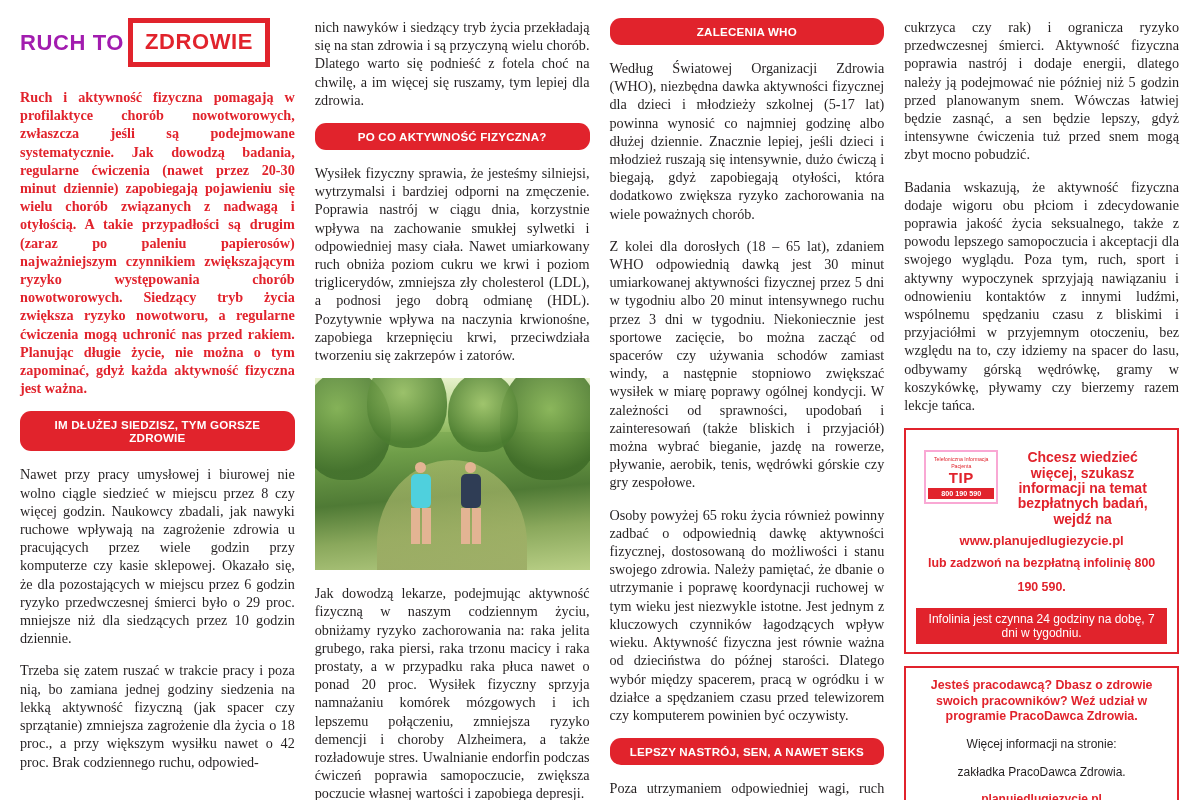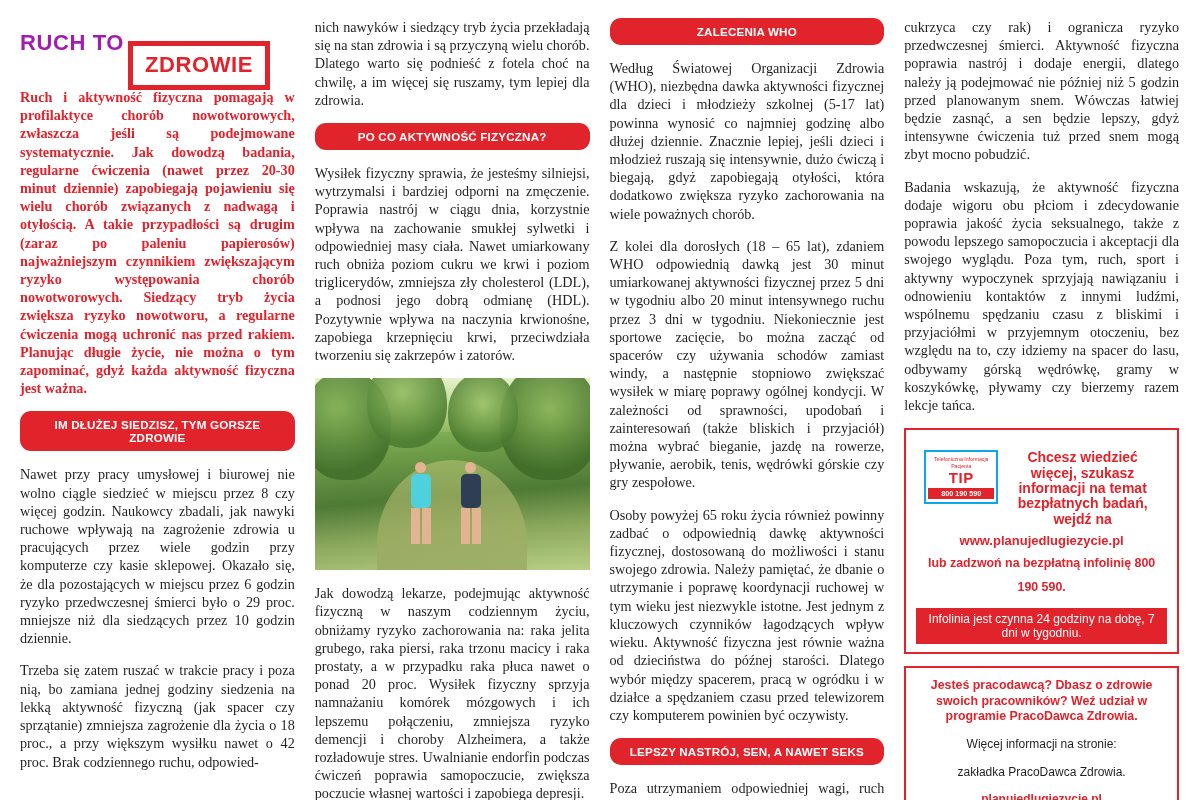--- a/index.html
+++ b/index.html
@@ -54,21 +54,20 @@
     letter-spacing: 0.6px;
     color: #a21caf;
   }
   .masthead .zdrowie-box {
     position: absolute;
     left: 108px;
     top: 0px;
     border: 5px solid #e1232c;
     padding: 6px 12px 7px 12px;
     background: #ffffff;
-    margin-top: 23px;
   }
   .masthead .zdrowie-box span {
     font-family: "Liberation Sans", sans-serif;
     font-weight: bold;
     font-size: 22px;
     letter-spacing: 0.6px;
     color: #e1232c;
   }
 
   
@@ -162,21 +161,21 @@
   }
   .promo-infoline {
     display: flex;
     gap: 8px;
     align-items: flex-start;
     padding: 10px 8px 0 8px;
   }
   .promo-infoline .tipbox {
     flex: 0 0 auto;
     width: 66px;
-    border: 2px solid #0ea5e9;
+    border: 2px solid #f9a8d4;
     color: #e1232c;
     font-family: "Liberation Sans", sans-serif;
     font-size: 5.6px;
     line-height: 7px;
     padding: 4px 2px 3px 2px;
     text-align: center;
   }
   .promo-infoline .tipbox .tip-top { font-size: 5.2px; }
   .promo-infoline .tipbox .tip-big {
     font-weight: bold;

